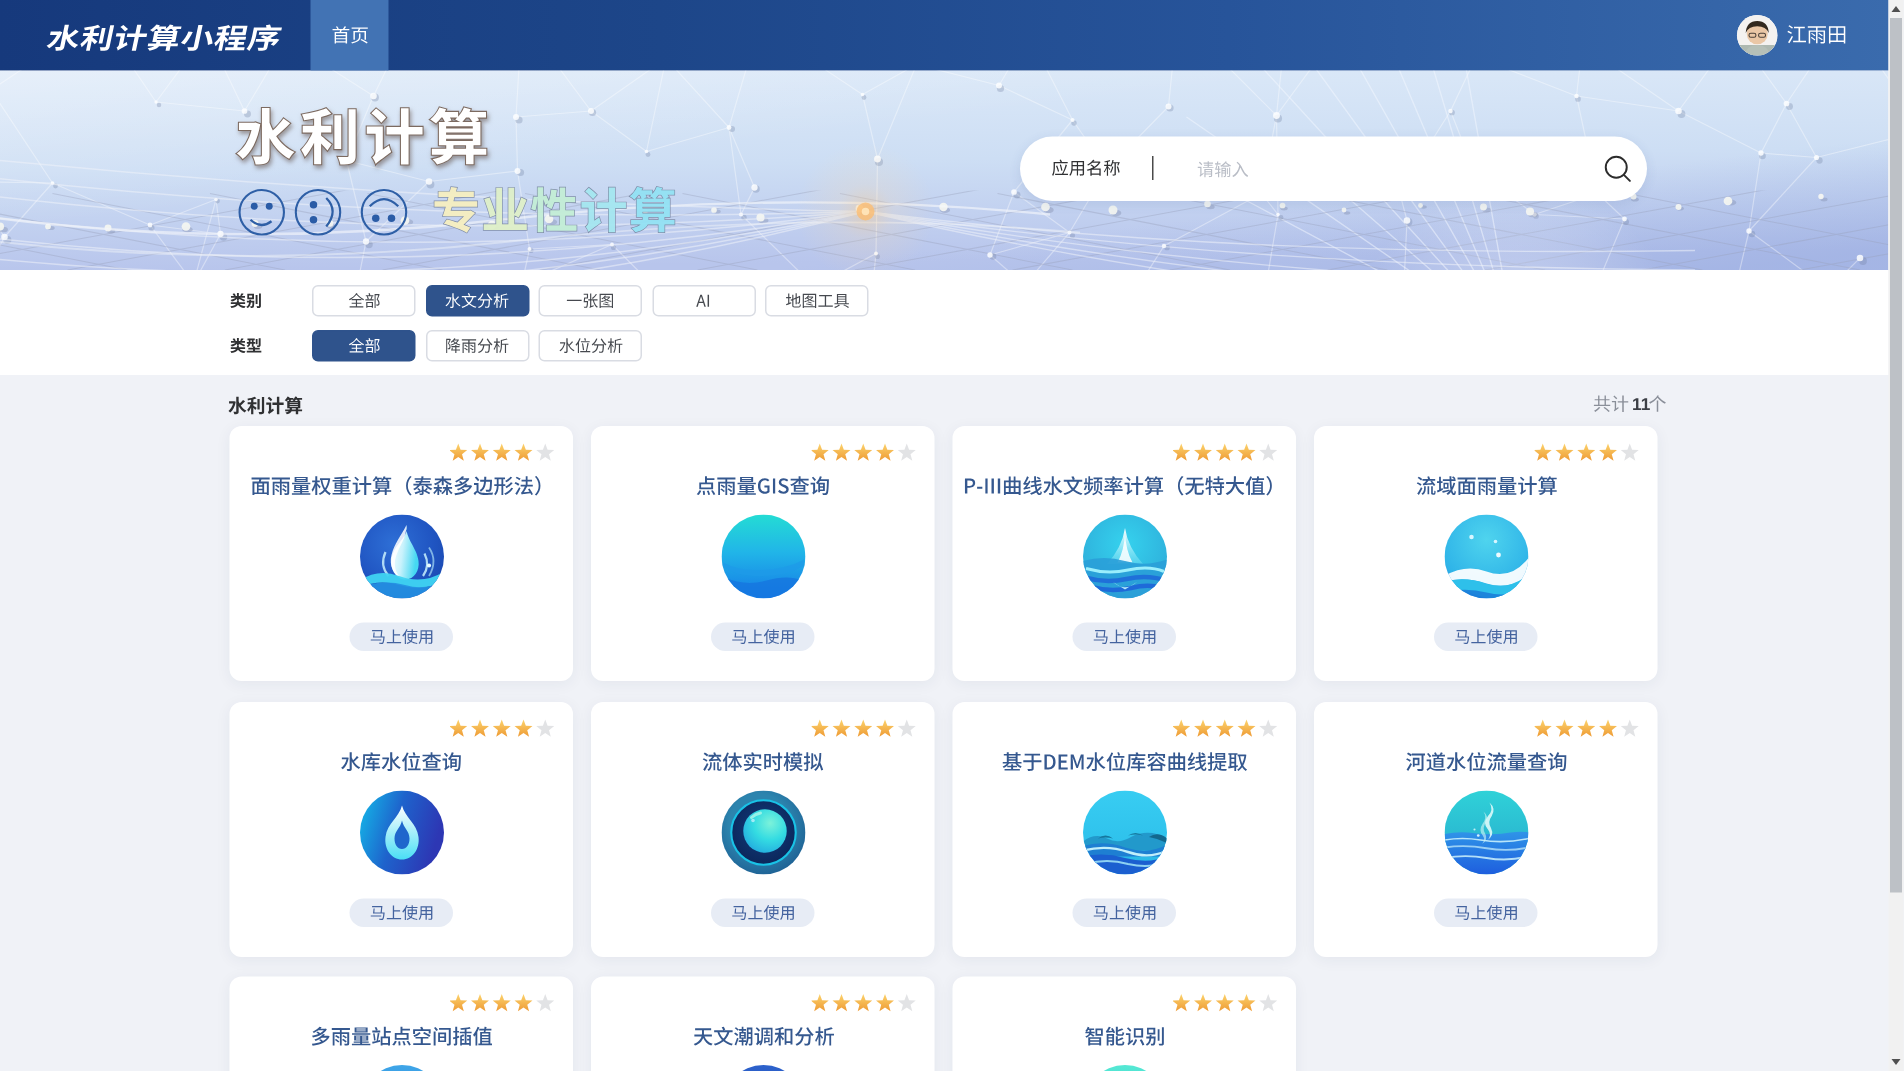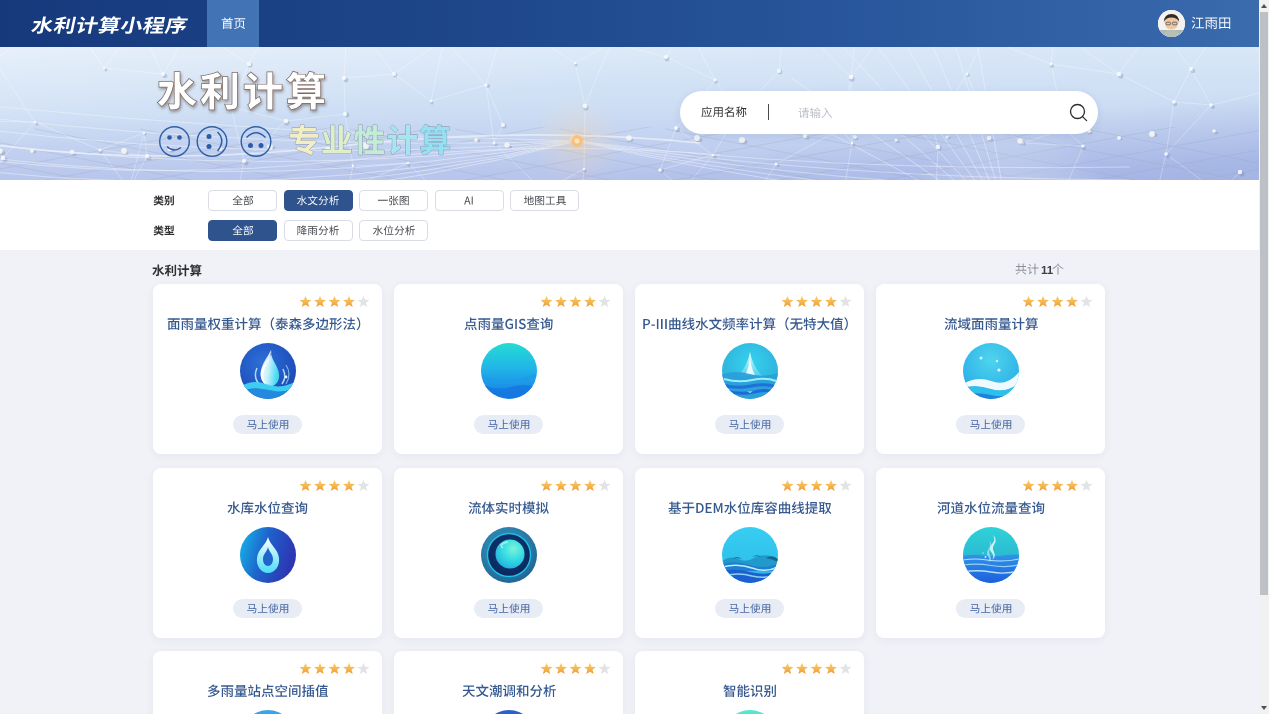--- a/index.html
+++ b/index.html
@@ -16,21 +16,21 @@
 .s-sep{position:absolute;left:87.5px;top:13px;width:1.2px;height:16px;background:#4a4a4a}
 .s-ph{position:absolute;left:118px;top:15.5px}
 .s-ico{position:absolute;right:10px;top:12px}
 .filters{position:absolute;left:0;top:180px;width:1259px;height:70px;background:#fff}
 .frow{position:absolute;left:153px;display:flex;align-items:center}
 .fbtn{height:21px;border:1px solid #d9dce3;border-radius:4px;background:#fff;margin-right:6.5px;display:flex;align-items:center;justify-content:center}
 .fbtn.sel{background:#2f538c;border-color:#2f538c}
 .flabel{width:55px}
 .content{position:absolute;left:0;top:250px;width:1259px;height:464px;background:#f0f2f7}
 .chead{position:absolute;left:151.5px;top:13.5px}
-.ccount{position:absolute;left:1015px;top:14px;font-size:12px;color:#4d7c0f}
+.ccount{position:absolute;left:1062px;top:14px;font-size:12px;color:#4d7c0f}
 .grid{position:absolute;left:153px;top:34px;width:965px}
 .card{position:absolute;width:229px;height:170px;background:#fff;border-radius:8px;box-shadow:0 2px 10px rgba(30,50,90,0.06)}
 .stars{position:absolute;right:10px;top:11px}
 .ctitle{position:absolute;left:0;top:33px;width:229px;display:flex;justify-content:center}
 .cicon{position:absolute;left:86.5px;top:59px}
 .cbtn{position:absolute;left:0;top:131px;width:229px;display:flex;justify-content:center}
 .btn-inner{width:69px;height:19px;background:#e7ecf5;border-radius:10px;display:flex;align-items:center;justify-content:center}
 .sbar{position:absolute;left:1259px;top:0;width:10px;height:714px;background:#f1f1f1}
 .sthumb{position:absolute;left:1px;top:12px;width:8px;height:583px;background:#bdc1c6;border-radius:0}
 .sarrow{position:absolute;left:0;width:0;height:0;border-left:3.5px solid transparent;border-right:3.5px solid transparent}

